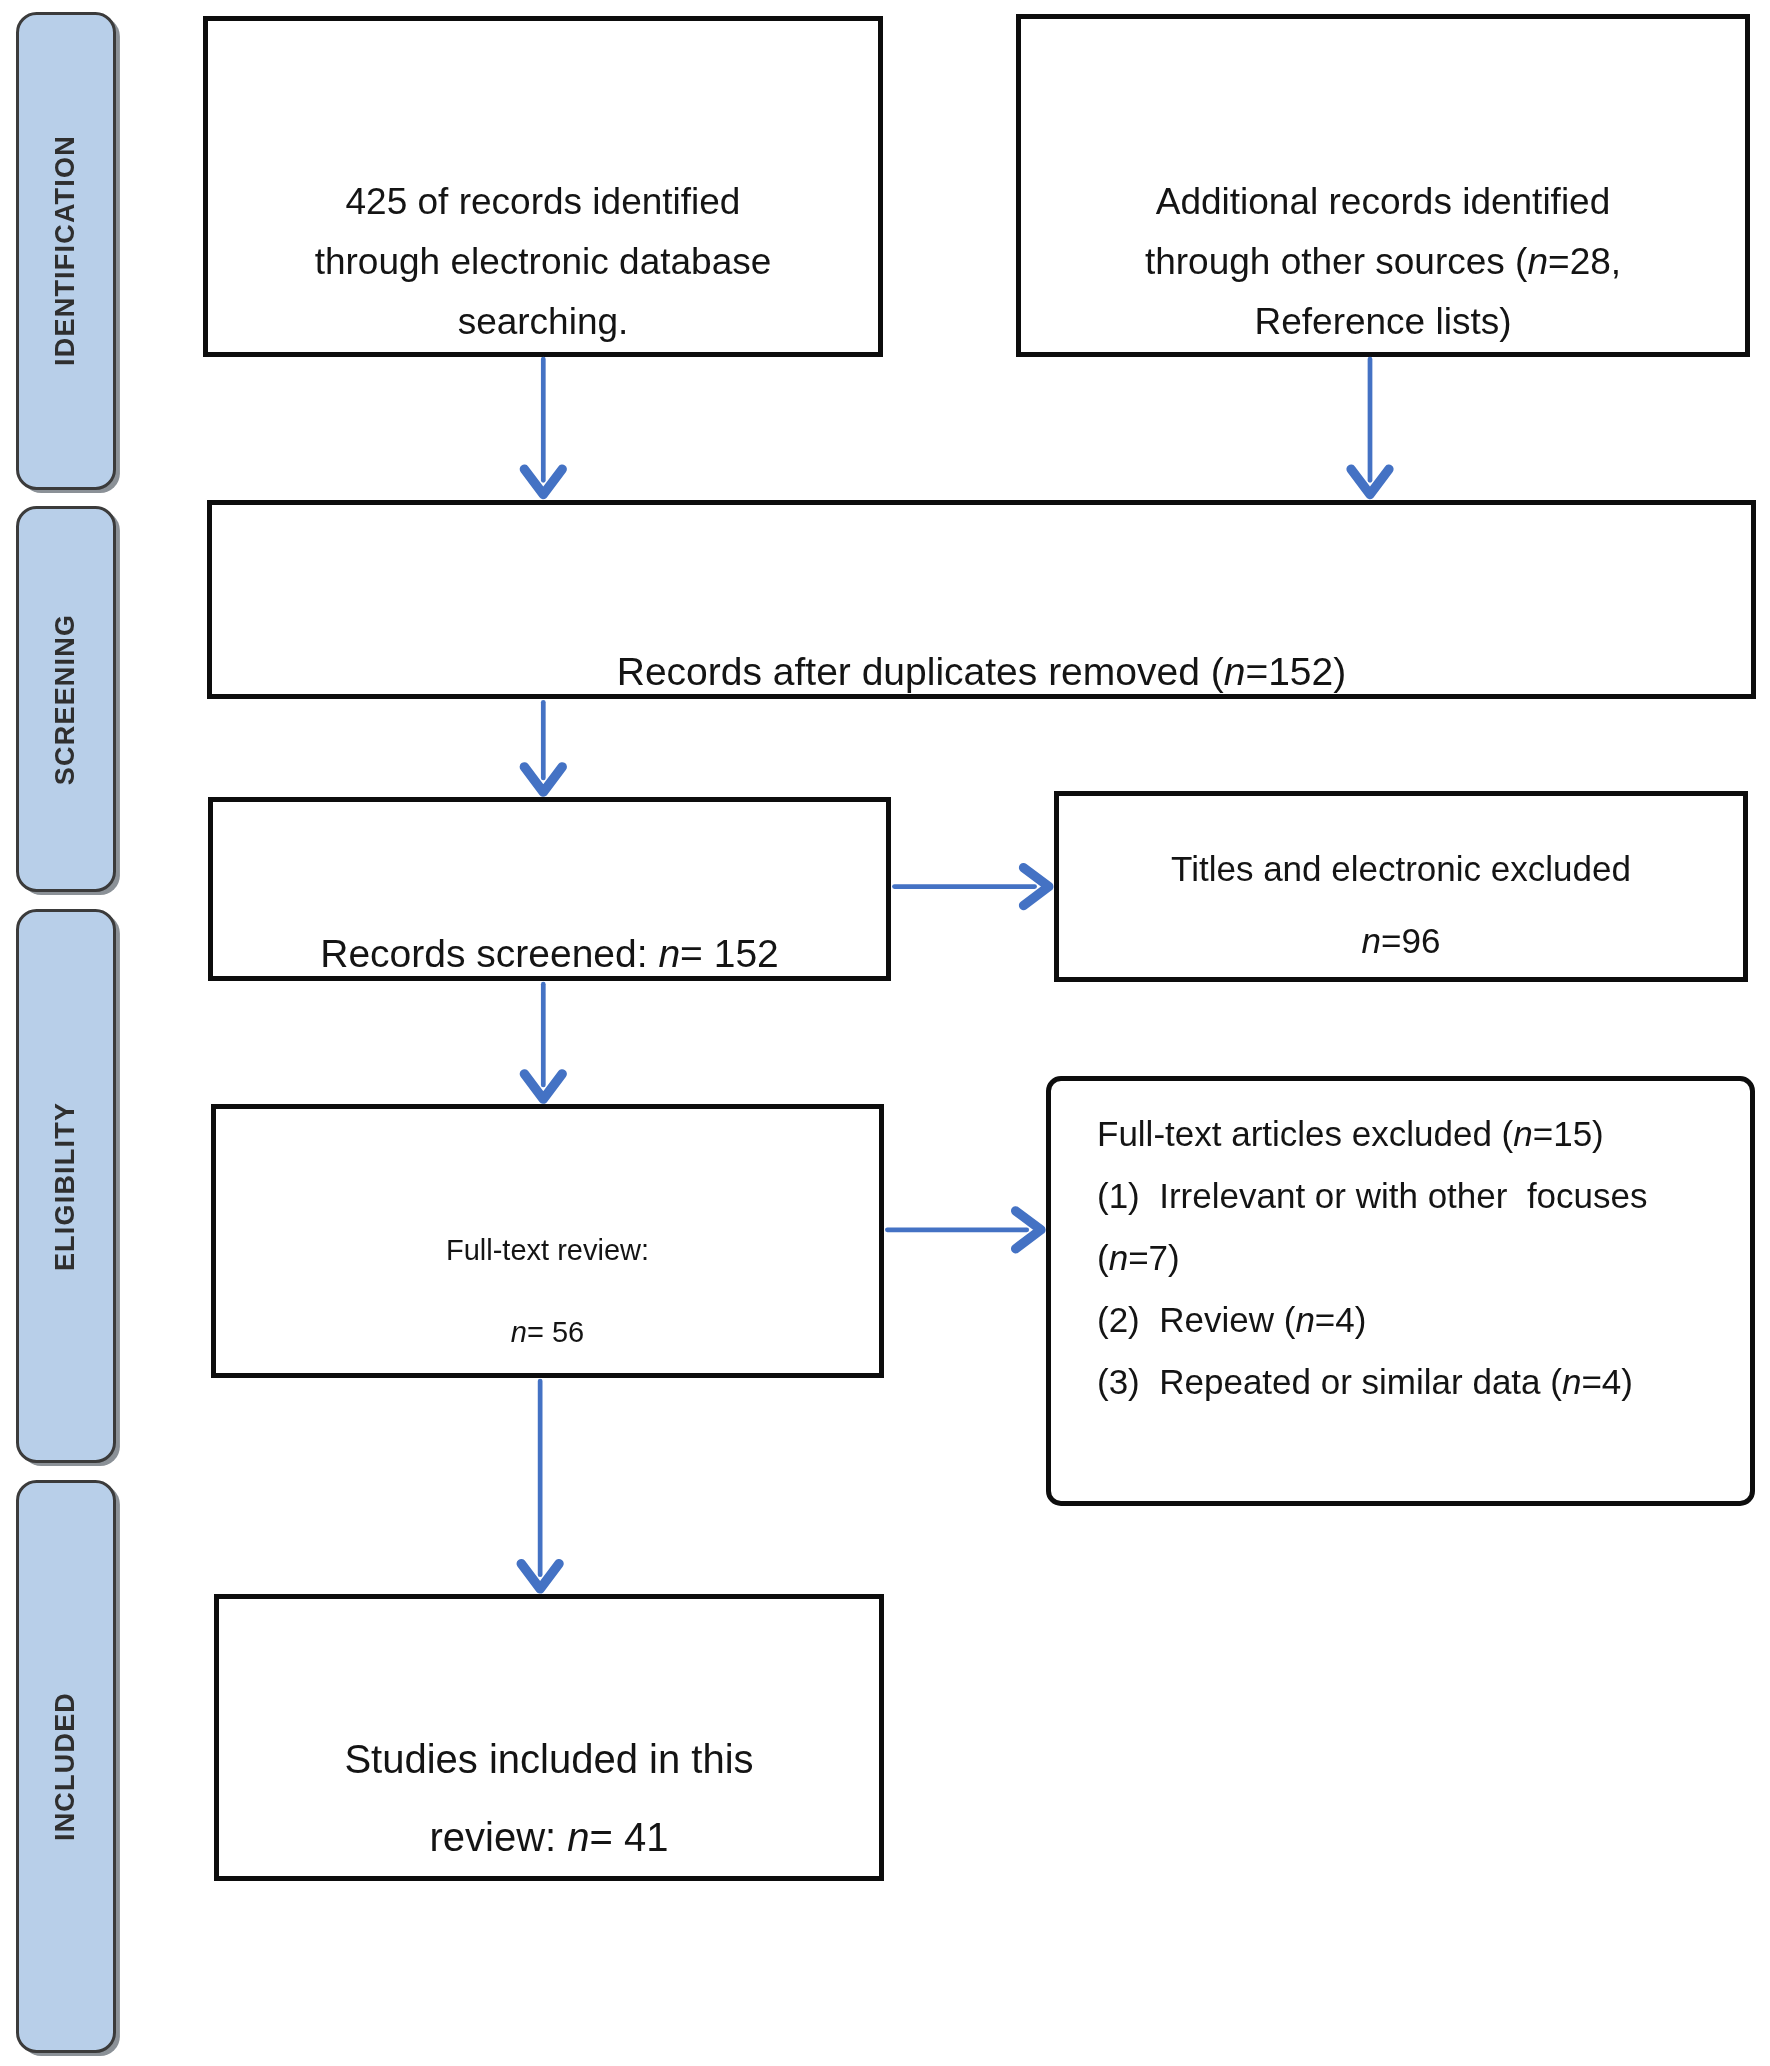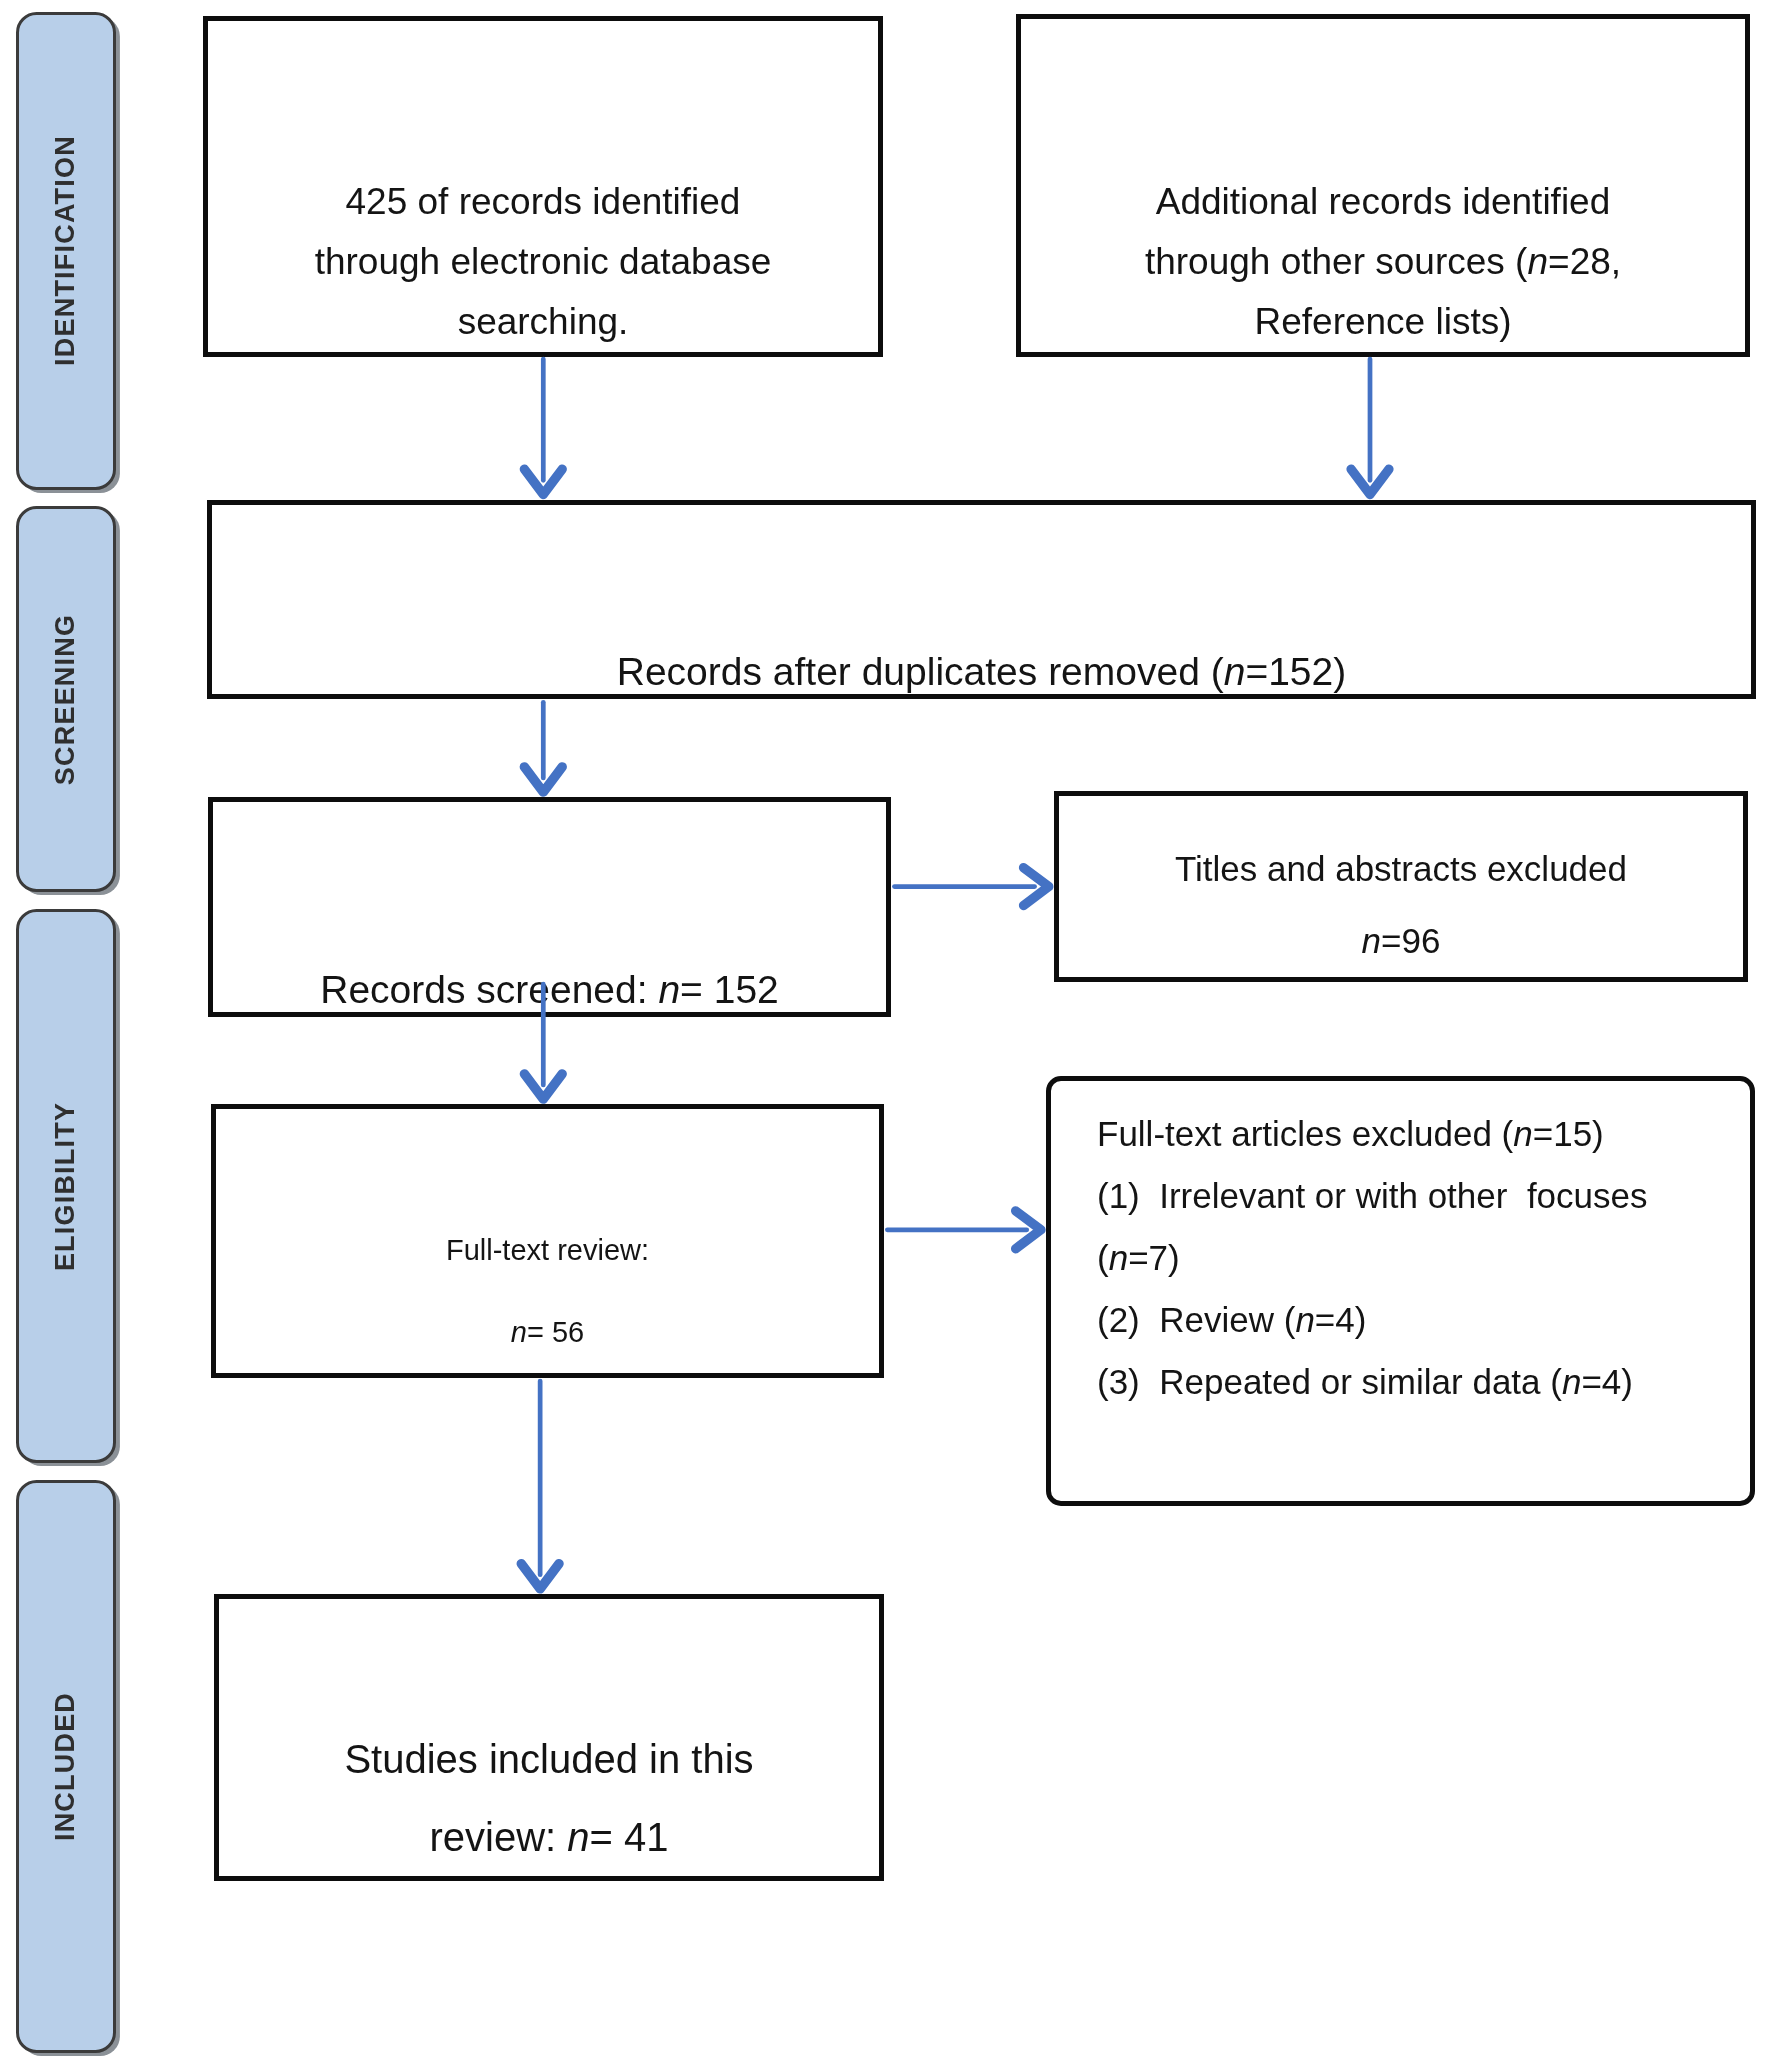--- a/index.html
+++ b/index.html
@@ -51,21 +51,21 @@
     justify-content: flex-end;
     text-align: center;
   }
   .tline { white-space: pre-wrap; }
 
   .box-a   { left: 203px;  top: 15.7px;   width: 680px; height: 341px; font-size: 37px; }
   .box-a .tline { line-height: 60px; }
   .box-b   { left: 1016px; top: 14px;   width: 734px; height: 343px; font-size: 37px; }
   .box-b .tline { line-height: 60px; }
   .box-dup { left: 207px;  top: 500px;  width: 1549px; height: 199px; font-size: 39px; }
-  .box-scr { left: 208px;  top: 797px; width: 683px; height: 220px; font-size: 39px; }
+  .box-scr { left: 208px;  top: 797px; width: 683px; height: 184px; font-size: 39px; }
   .box-tae { left: 1054px; top: 791px; width: 694px; height: 191px; font-size: 35px; }
   .box-tae .tline { line-height: 72px; }
   .box-ftr { left: 211px;  top: 1104px; width: 673px; height: 274px; font-size: 29px; }
   .box-ftr .tline { line-height: 82px; }
   .box-fte { left: 1046px; top: 1076px; width: 709px; height: 430px; font-size: 35px;
              align-items: flex-start; justify-content: flex-start; text-align: left;
              padding: 22px 23.6px 0 46px; border-radius: 15px; }
   .box-fte .tline { line-height: 62px; }
   .box-inc { left: 214px;  top: 1594px; width: 670px; height: 287px; font-size: 40px; }
   .box-inc .tline { line-height: 78px; }
@@ -120,21 +120,21 @@
 
   <div class="fbox box-dup">
     <div class="tline">Records after duplicates removed (<i>n</i>=152)</div>
   </div>
 
   <div class="fbox box-scr">
     <div class="tline">Records screened: <i>n</i>= 152</div>
   </div>
 
   <div class="fbox box-tae">
-    <div class="tline">Titles and abstracts excluded</div>
+    <div class="tline">Titles and electronic excluded</div>
     <div class="tline"><i>n</i>=96</div>
   </div>
 
   <div class="fbox box-ftr">
     <div class="tline">Full-text review:</div>
     <div class="tline"><i>n</i>= 56</div>
   </div>
 
   <div class="fbox box-fte">
     <div class="tline">Full-text articles excluded (<i>n</i>=15)</div>

